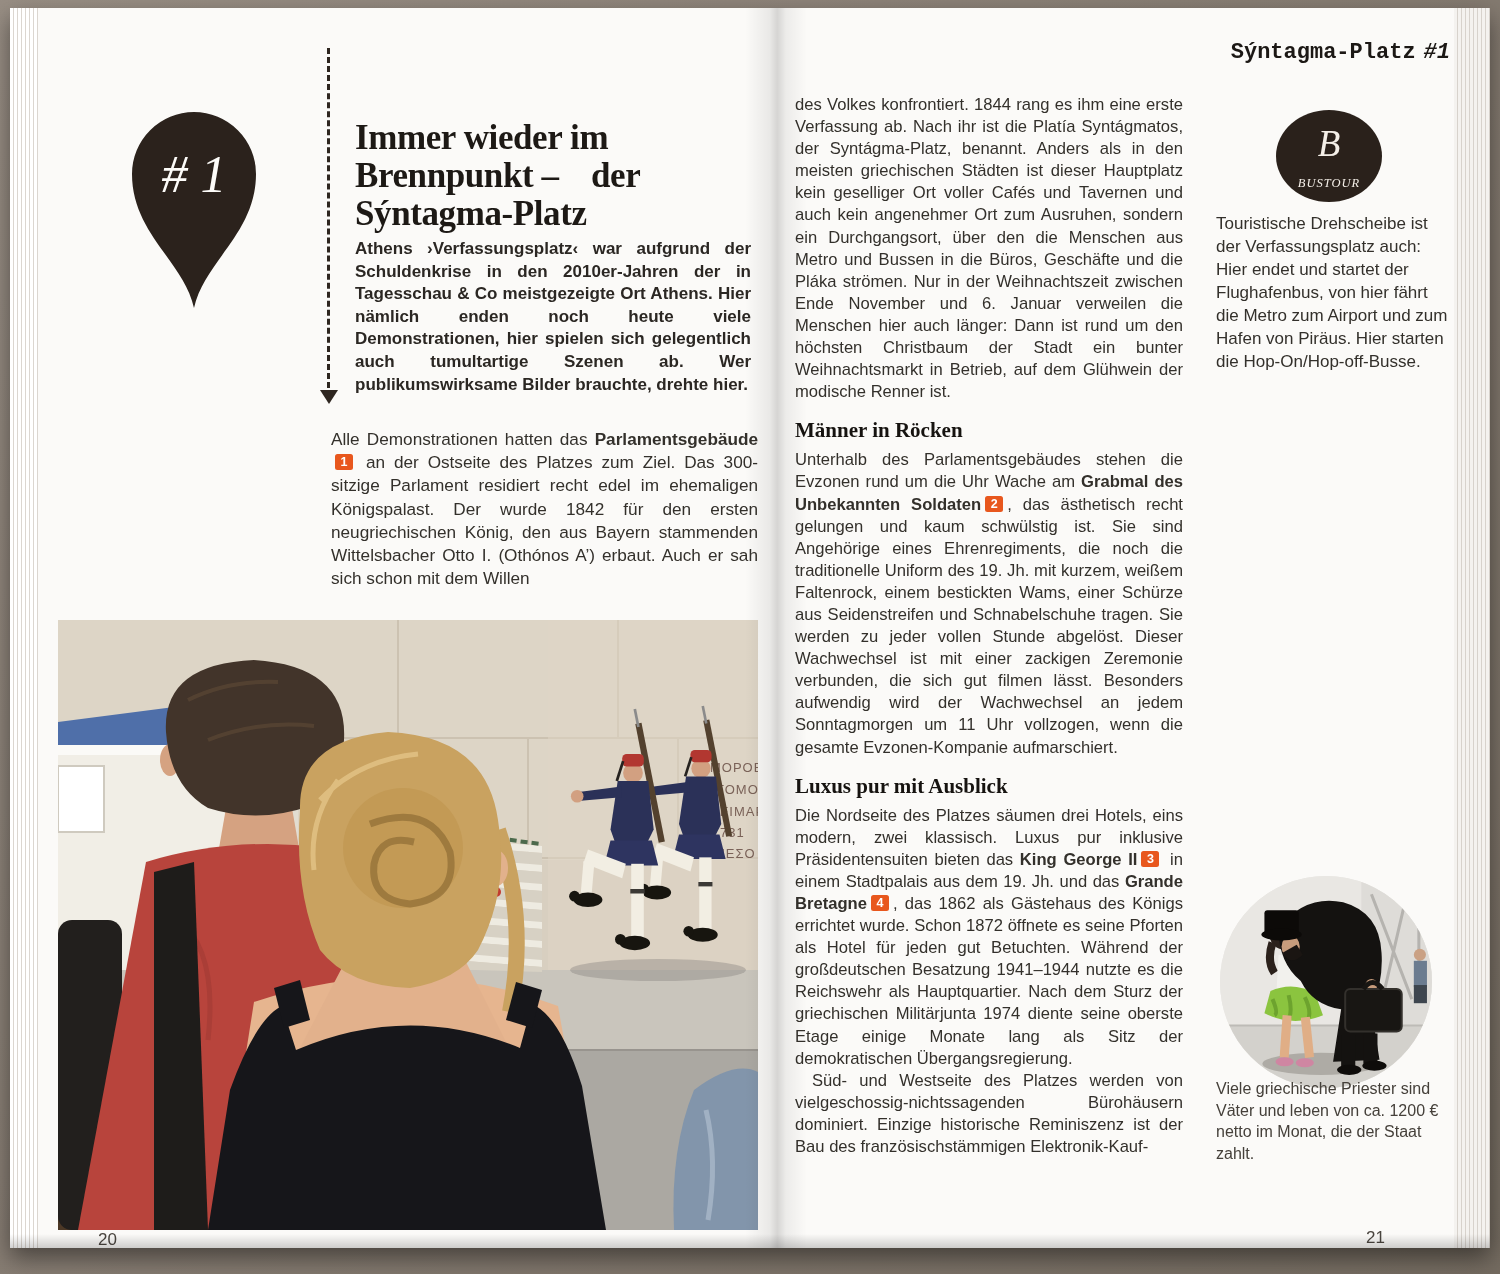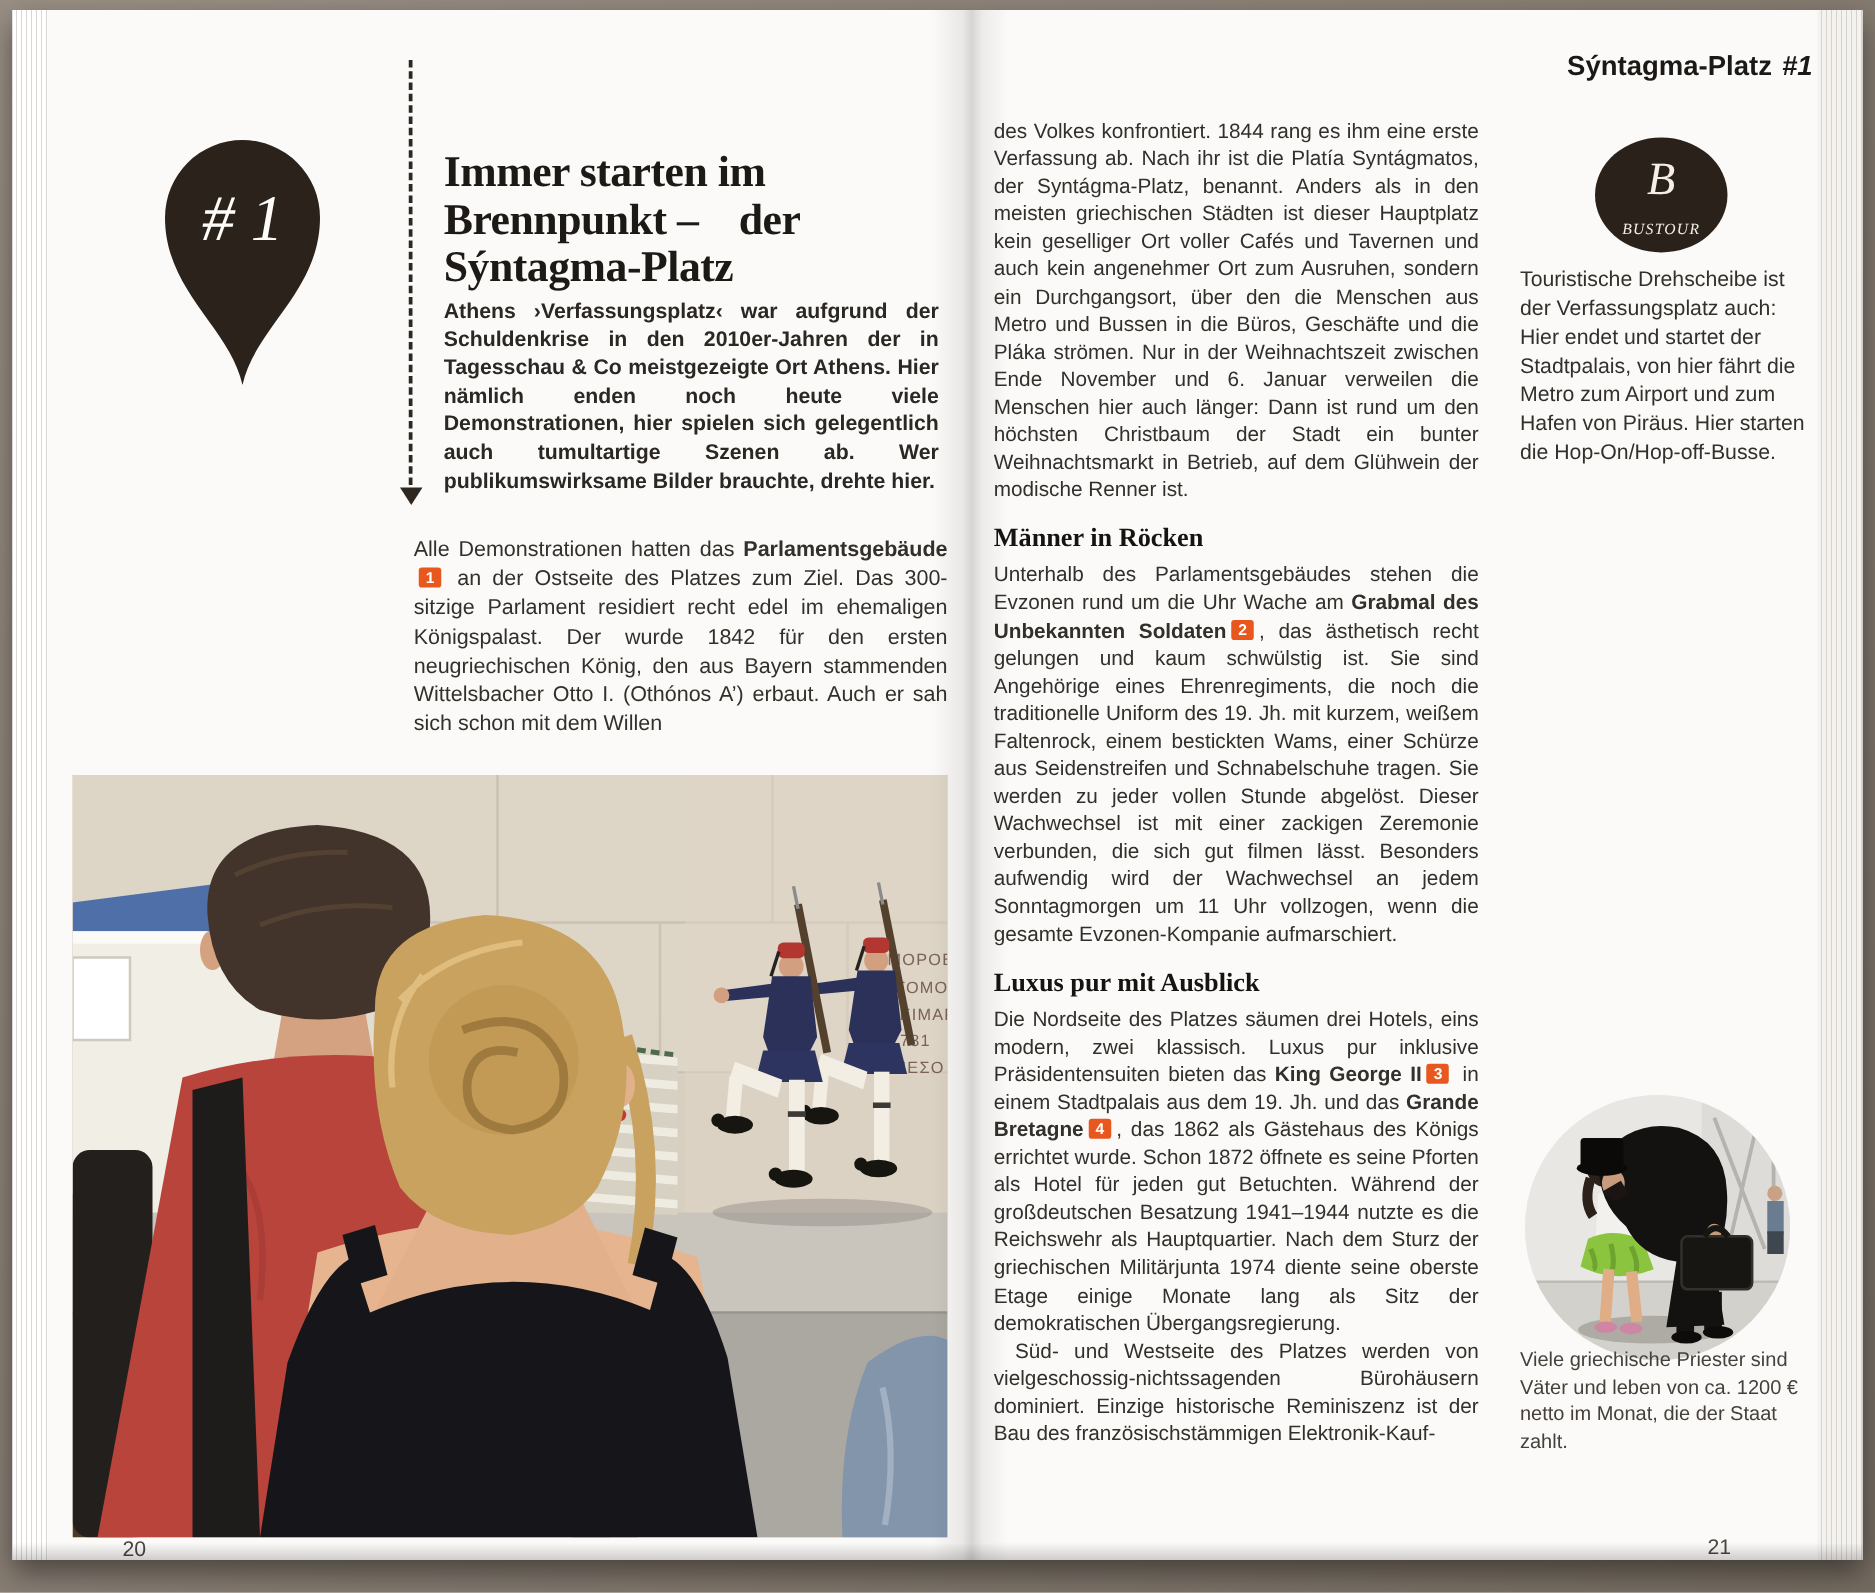--- a/index.html
+++ b/index.html
@@ -33,21 +33,21 @@
         font-size:17.2px;line-height:23.2px;color:#33302b;text-align:justify;}
   .margin-caption{position:absolute;left:85px;top:398px;width:206px;font-style:italic;
         font-size:16px;line-height:21.7px;color:#45403a;}
   .photo-wrap{position:absolute;left:48px;top:612px;width:700px;height:610px;overflow:hidden;background:#d8cfc0;}
   .pagenum{position:absolute;font-size:17px;color:#4a453f;}
   .pn-left{left:88px;top:1222px;}
   .pn-right{left:1356px;top:1220px;}
 
   
   .running-header{position:absolute;left:1140px;top:32px;width:300px;text-align:right;
-        font-family:Liberation Sans, sans-serif;font-weight:bold;font-size:22px;color:#1c1815;}
+        font-family:Liberation Mono, monospace;font-weight:bold;font-size:22px;color:#1c1815;}
   .running-header .rh-num{font-style:italic;margin-left:8px;}
   .col-main{position:absolute;left:785px;top:86px;width:388px;
         font-size:16.6px;line-height:22.1px;color:#33302b;}
   .col-main p{margin:0;text-align:justify;}
   .col-main p.indent{text-indent:17px;}
   .subhead{font-family:"Liberation Serif","DejaVu Serif",serif;font-weight:bold;
         font-size:21px;line-height:26px;color:#161310;margin:14px 0 6px 0;}
   .seg-bold{font-weight:bold;}
   .ref-marker{display:inline-block;background:#e8571d;color:#fff;font-weight:bold;
         font-size:12.5px;min-width:18px;height:16px;line-height:16px;text-align:center;
@@ -73,21 +73,21 @@
     <div class="stack-left"></div>
     <div class="stack-right"></div>
 
     <svg class="pin-svg" viewBox="0 0 152 220">
       <path d="M76,216 C66,170 14,141 14,82 A62,62 0 1 1 138,82 C138,141 86,170 76,216 Z" fill="#2b221c"></path>
       <text x="76" y="100" text-anchor="middle" fill="#fdfcf9" font-size="52" font-family="Liberation Serif, DejaVu Serif, serif" font-style="italic"># 1</text>
     </svg>
     <div class="dash-line"></div>
     <div class="dash-arrow"></div>
 
-    <h1 class="headline"><span>Immer starten im Brennpunkt – </span><span class="hl-bold">der Sýntagma-Platz</span></h1>
+    <h1 class="headline"><span>Immer wieder im Brennpunkt – </span><span class="hl-bold">der Sýntagma-Platz</span></h1>
 
     <div class="intro">Athens ›Verfassungsplatz‹ war aufgrund der Schuldenkrise in den 2010er-Jahren der in Tagesschau &amp; Co meistgezeigte Ort Athens. Hier nämlich enden noch heute viele Demonstrationen, hier spielen sich gelegentlich auch tumultartige Szenen ab. Wer publikumswirksame Bilder brauchte, drehte hier.</div>
 
     <div class="body-left"><span>Alle Demonstrationen hatten das </span><span class="seg-bold">Parlamentsgebäude</span><span class="ref-marker">1</span><span> an der Ostseite des Platzes zum Ziel. Das 300-sitzige Parlament residiert recht edel im ehemaligen Königspalast. Der wurde 1842 für den ersten neugriechischen König, den aus Bayern stammenden Wittelsbacher Otto I. (Othónos A’) erbaut. Auch er sah sich schon mit dem Willen</span></div>
 
 
     <div class="photo-wrap">
       <svg viewBox="0 0 700 610" width="700" height="610">
         <rect width="700" height="610" fill="#d8cfc0"></rect>
         <rect width="700" height="240" fill="#ddd5c6"></rect>
@@ -235,21 +235,21 @@
         <h3 class="subhead">Luxus pur mit Ausblick</h3>
         <p class=""><span>Die Nordseite des Platzes säumen drei Hotels, eins modern, zwei klassisch. Luxus pur inklusive Präsidentensuiten bieten das </span><span class="seg-bold">King George II</span><span class="ref-marker">3</span><span> in einem Stadtpalais aus dem 19. Jh. und das </span><span class="seg-bold">Grande Bretagne</span><span class="ref-marker">4</span><span>, das 1862 als Gästehaus des Königs errichtet wurde. Schon 1872 öffnete es seine Pforten als Hotel für jeden gut Betuchten. Während der großdeutschen Besatzung 1941–1944 nutzte es die Reichswehr als Hauptquartier. Nach dem Sturz der griechischen Militärjunta 1974 diente seine oberste Etage einige Monate lang als Sitz der demokratischen Übergangsregierung.</span></p>
         <p class="indent"><span>Süd- und Westseite des Platzes werden von vielgeschossig-nichtssagenden Bürohäusern dominiert. Einzige historische Reminiszenz ist der Bau des französischstämmigen Elektronik-Kauf-</span></p>
       </div>
 
     <div class="badge">
       <span class="b-letter serif">B</span>
       <span class="b-label">BUSTOUR</span>
     </div>
 
-    <div class="sidebar-note">Touristische Drehscheibe ist der Verfassungsplatz auch: Hier endet und startet der Stadtpalais, von hier fährt die Metro zum Airport und zum Hafen von Piräus. Hier starten die Hop-On/Hop-off-Busse.</div>
+    <div class="sidebar-note">Touristische Drehscheibe ist der Verfassungsplatz auch: Hier endet und startet der Flughafenbus, von hier fährt die Metro zum Airport und zum Hafen von Piräus. Hier starten die Hop-On/Hop-off-Busse.</div>
 
     <div class="circle-photo">
       <svg viewBox="0 0 210 210">
         <rect width="210" height="210" fill="#e9e7e3"></rect>
         <rect x="140" y="0" width="70" height="160" fill="#dedcd8"></rect>
         <g stroke="#b5b3af" stroke-width="3" fill="none">
           <path d="M150,18 L190,122 M186,14 L160,126 M197,30 V122"></path>
         </g>
         <rect x="0" y="148" width="210" height="62" fill="#d3d1cc"></rect>
         <path d="M0,148 H210" stroke="#bdbbb6" stroke-width="2"></path>

